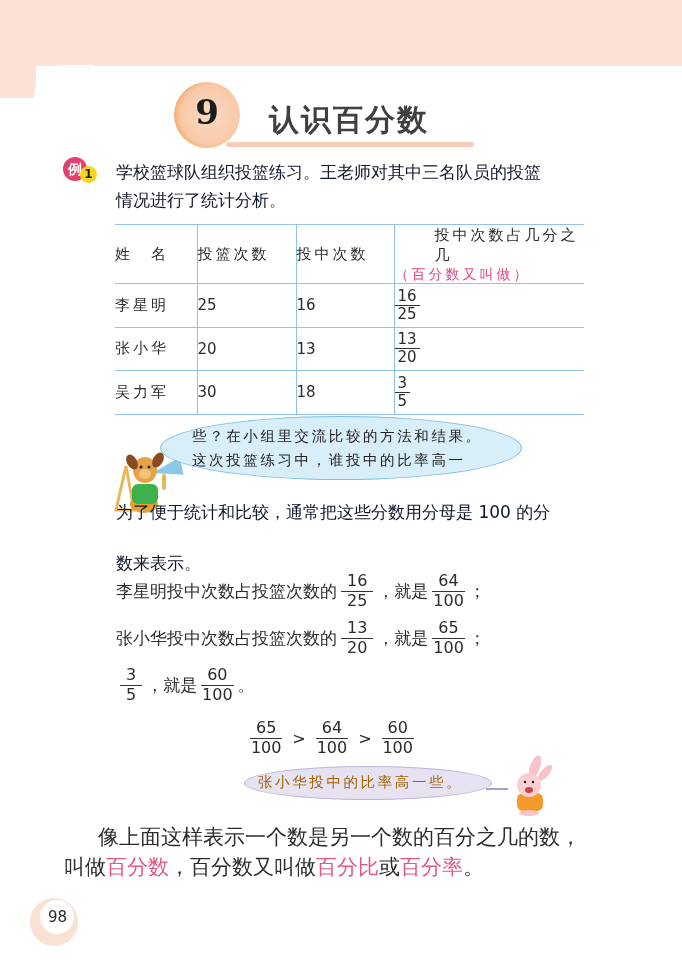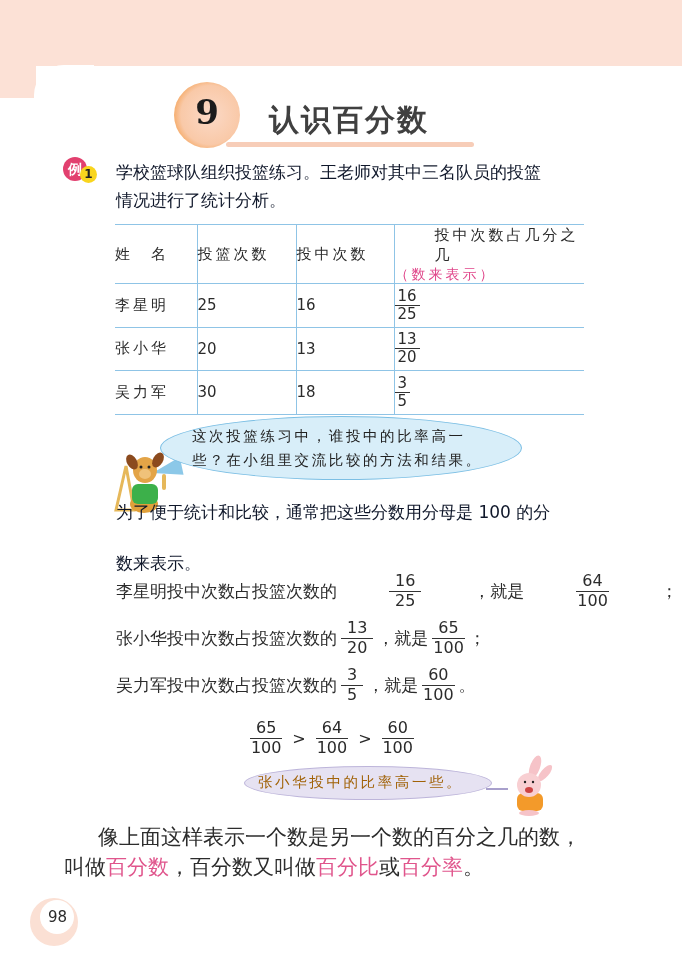--- a/index.html
+++ b/index.html
@@ -104,21 +104,21 @@
 <div class="para" style="left:116px; top:186px;">情况进行了统计分析。</div>
 
 <table class="tbl">
   <tbody>
       <tr>
     <th style="width:82px;">姓　名</th>
     <th style="width:99px;">投篮次数</th>
     <th style="width:98px;">投中次数</th>
     <th>
       <span class="hdr-main">投中次数占几分之几</span>
-      <span class="sub">（数来表示）</span>
+      <span class="sub">（百分数又叫做）</span>
     </th>
   </tr>
   <tr>
     <td class="name">李星明</td>
     <td>25</td>
     <td>16</td>
     <td>
       <span class="frac">
         <span class="n">16</span>
         <span class="d">25</span>
@@ -146,40 +146,40 @@
         <span class="d">5</span>
       </span>
     </td>
   </tr>
 </tbody>
   </table>
 
 <div class="bubble1-tail"></div>
 <div class="bubble1"></div>
 <div class="bubble1-text">
+  <div>些？在小组里交流比较的方法和结果。</div>
   <div>这次投篮练习中，谁投中的比率高一</div>
-  <div>些？在小组里交流比较的方法和结果。</div>
 </div>
 <svg class="dog" viewBox="0 0 60 66">
   <polygon points="4,62 14,18 22,62" fill="none" stroke="#e6b85a" stroke-width="3"></polygon>
   <ellipse cx="32" cy="56" rx="14" ry="9" fill="#e0a03a"></ellipse>
   <rect x="20" y="36" width="26" height="20" rx="6" fill="#3cb04a"></rect>
   <ellipse cx="33" cy="22" rx="12" ry="13" fill="#e3a447"></ellipse>
   <ellipse cx="20" cy="14" rx="5" ry="8" fill="#8b4a1e" transform="rotate(-30 20 14)"></ellipse>
   <ellipse cx="46" cy="12" rx="5" ry="8" fill="#8b4a1e" transform="rotate(30 46 12)"></ellipse>
   <ellipse cx="33" cy="26" rx="6" ry="5" fill="#f0c27a"></ellipse>
   <circle cx="29" cy="19" r="1.5" fill="#222"></circle>
   <circle cx="37" cy="19" r="1.5" fill="#222"></circle>
   <rect x="50" y="26" width="4" height="16" rx="2" fill="#e6b85a"></rect>
 </svg>
 
 <div class="para" style="left:116px; top:492px;margin-top:6px;">为了便于统计和比较，通常把这些分数用分母是 100 的分</div>
 <div class="para" style="left:116px; top:549px;">数来表示。</div>
 
-<div class="line" style="top:573px;gap:48px;">
+<div class="line" style="top:573px;">
   <span>李星明投中次数占投篮次数的</span>
   <span class="frac big">
     <span class="n">16</span>
     <span class="d">25</span>
   </span>
   <span>，就是</span>
   <span class="frac big">
     <span class="n">64</span>
     <span class="d">100</span>
   </span>
@@ -194,21 +194,20 @@
   </span>
   <span>，就是</span>
   <span class="frac big">
     <span class="n">65</span>
     <span class="d">100</span>
   </span>
   <span>；</span>
 </div>
 
 <div class="line" style="top:667px;">
-  <span>吴力军投中次数占投篮次数的</span>
   <span class="frac big">
     <span class="n">3</span>
     <span class="d">5</span>
   </span>
   <span>，就是</span>
   <span class="frac big">
     <span class="n">60</span>
     <span class="d">100</span>
   </span>
   <span>。</span>

